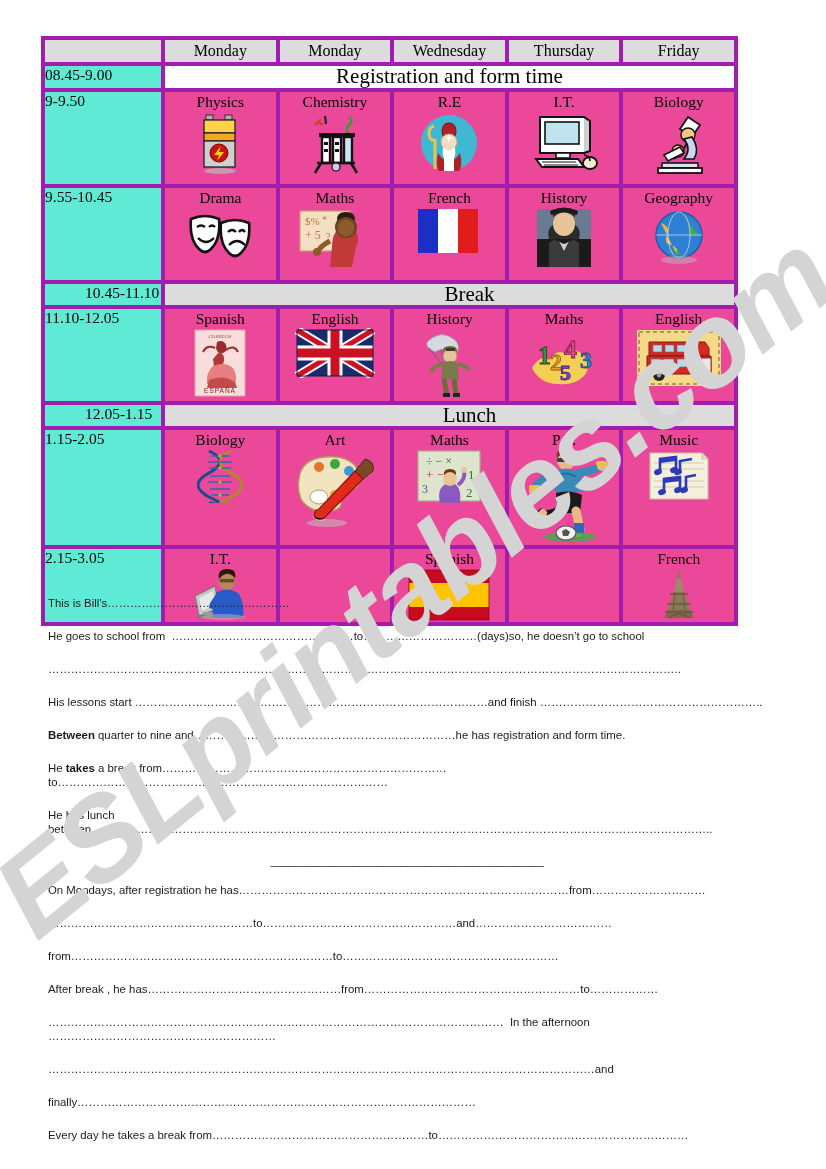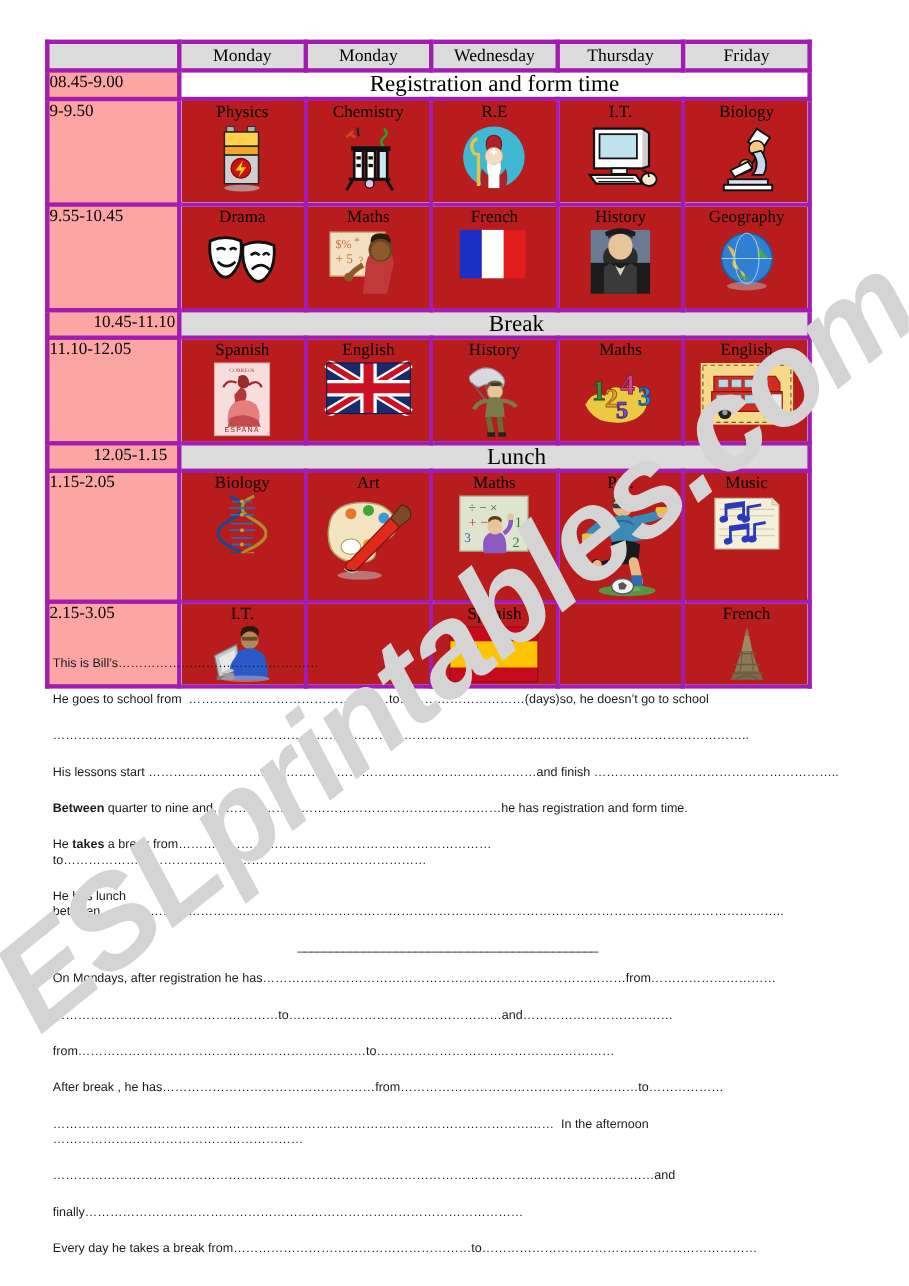--- a/index.html
+++ b/index.html
@@ -66,37 +66,37 @@
   th.day-head {
     background: #dcdcdc;
     text-align: center;
     font-size: 16px;
     font-weight: normal;
     height: 22px;
     line-height: 22px;
   }
   td.time-cell {
     width: 116px;
-    background: #fca5a5;
+    background: #5eead4;
     font-size: 15.5px;
     text-align: left;
     padding: 1px 0 0 5px;
     white-space: nowrap;
   }
   td.wide-cell {
     text-align: center;
     font-size: 21px;
     height: 21px;
     line-height: 21px;
   }
   td.wide-cell.shaded { background: #dcdcdc; }
   td.wide-cell.plain  { background: #ffffff; }
 
   td.lesson {
-    background: #b91c1c;
+    background: #ec4899;
     text-align: center;
     position: relative;
   }
   .lesson-name {
     display: block;
     font-size: 15.5px;
     line-height: 18px;
     padding-top: 1px;
   }
   .lesson-art {

